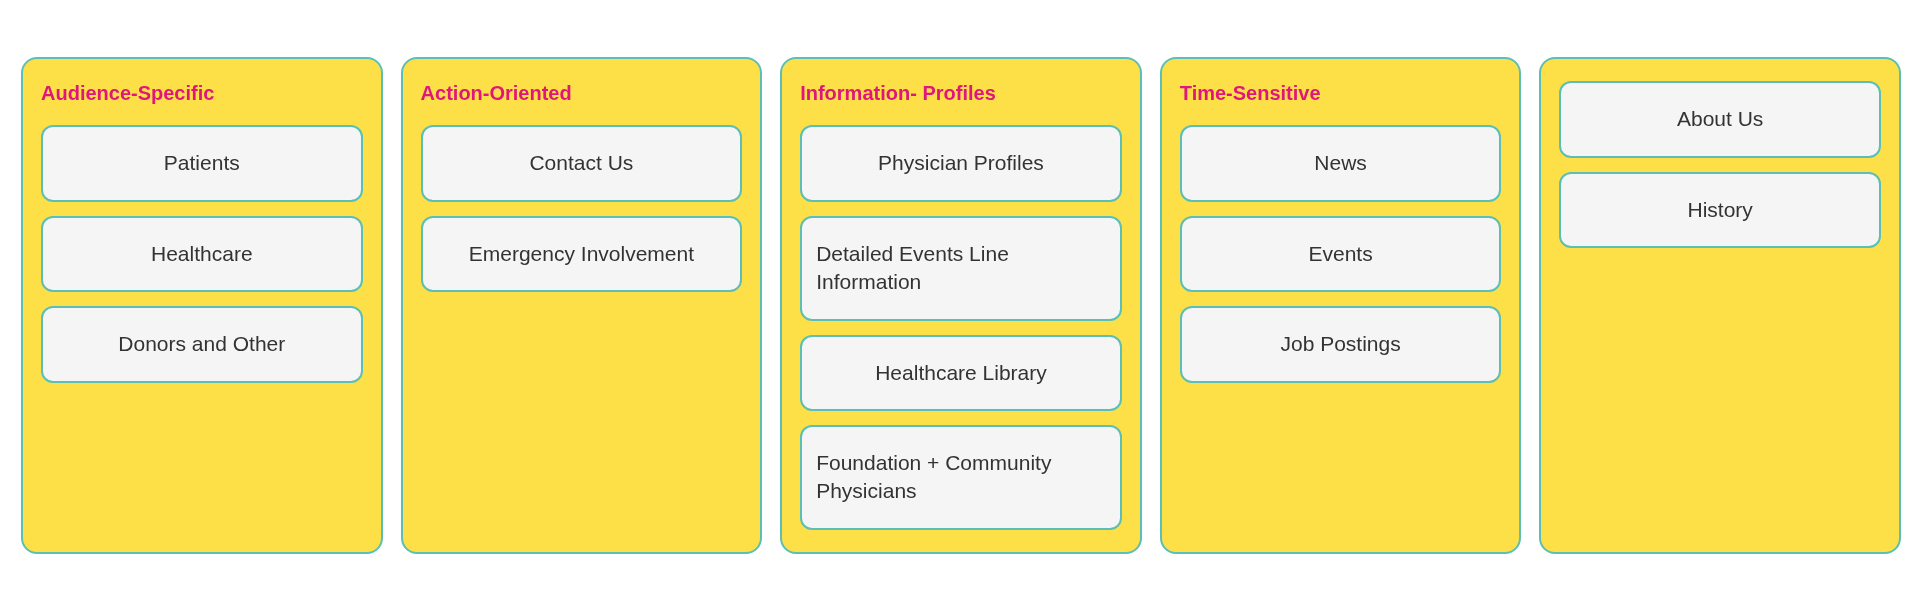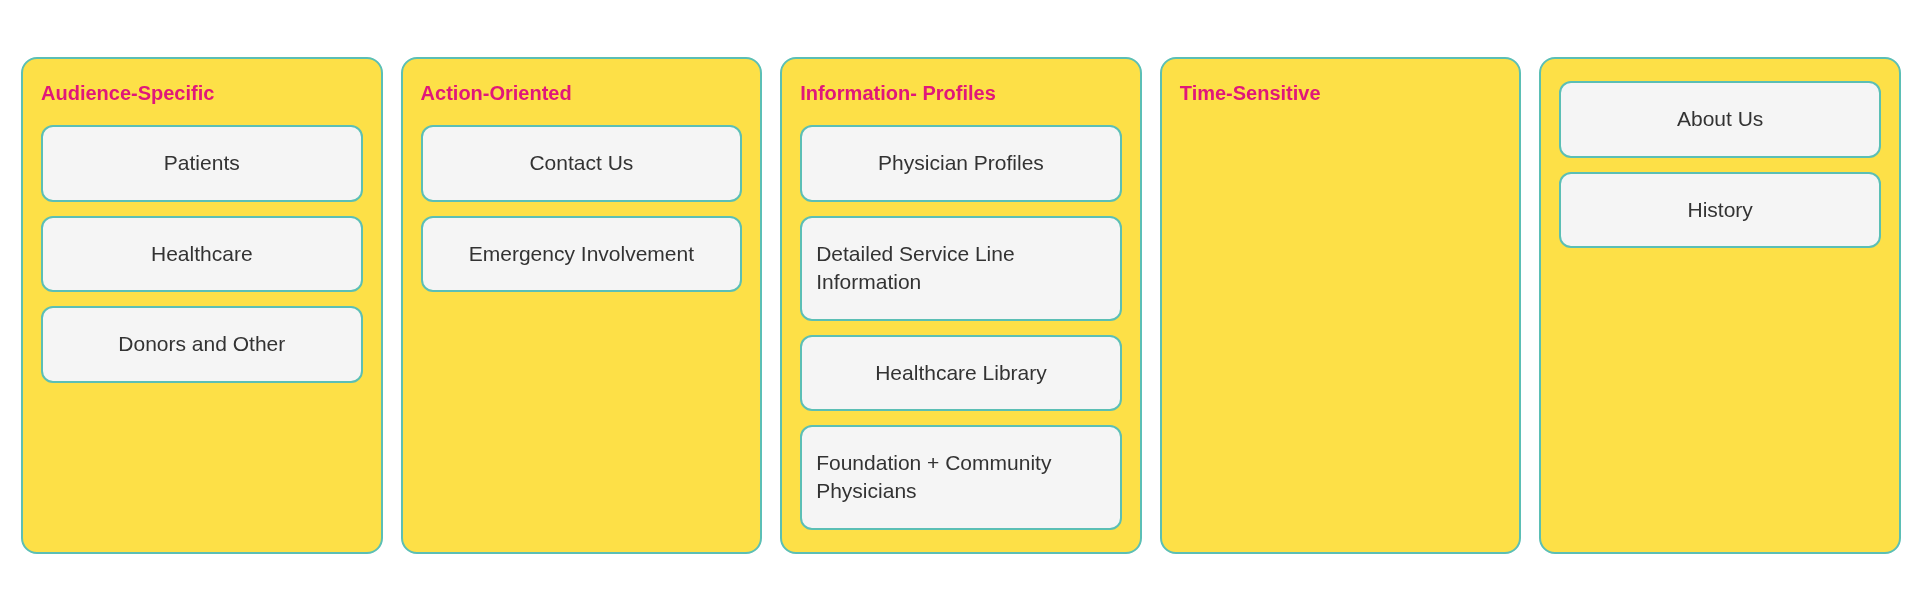--- a/index.html
+++ b/index.html
@@ -84,27 +84,32 @@
       <div class="column-title">Action-Oriented</div>
       <div class="items-list">
         <div class="item-card">Contact Us</div>
         <div class="item-card">Emergency Involvement</div>
       </div>
     </div>
     <div class="column">
       <div class="column-title">Information- Profiles</div>
       <div class="items-list">
         <div class="item-card">Physician Profiles</div>
-        <div class="item-card">Detailed Service Line Information</div>
+        <div class="item-card">Detailed Events Line Information</div>
         <div class="item-card">Healthcare Library</div>
         <div class="item-card">Foundation + Community Physicians</div>
       </div>
     </div>
     <div class="column">
       <div class="column-title">Time-Sensitive</div>
+      <div class="items-list">
+        <div class="item-card">News</div>
+        <div class="item-card">Events</div>
+        <div class="item-card">Job Postings</div>
+      </div>
     </div>
     <div class="column">
       <div class="items-list">
         <div class="item-card">About Us</div>
         <div class="item-card">History</div>
       </div>
     </div>
   </div>
 
 </body></html>

